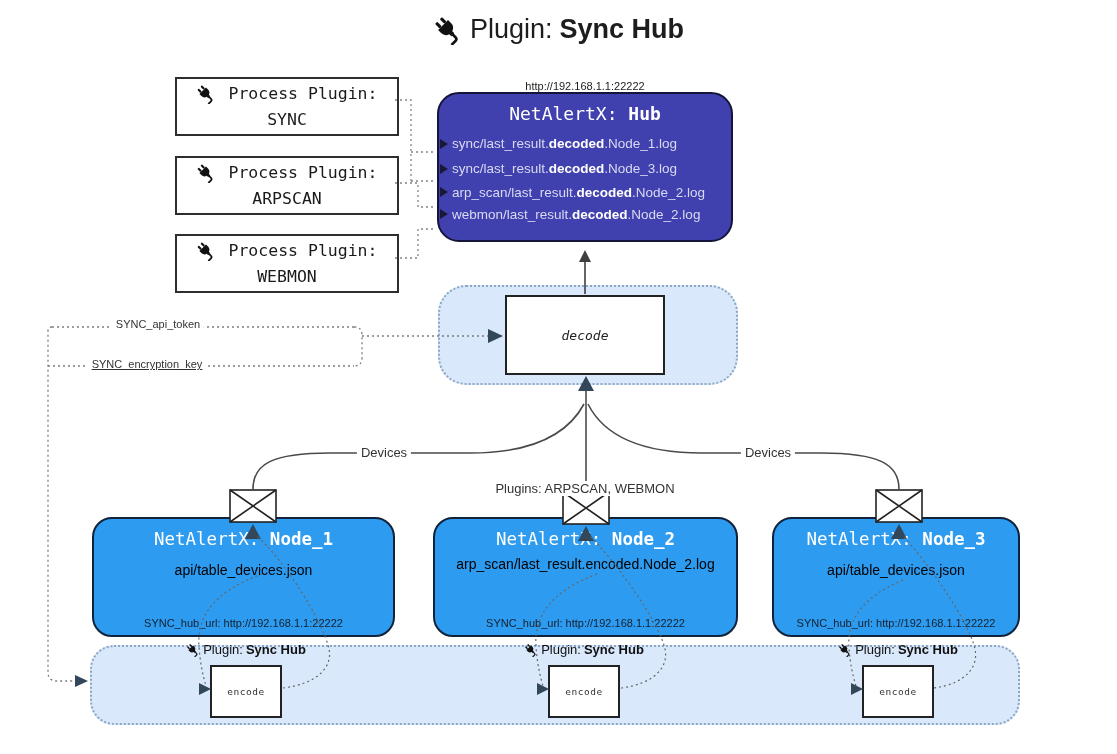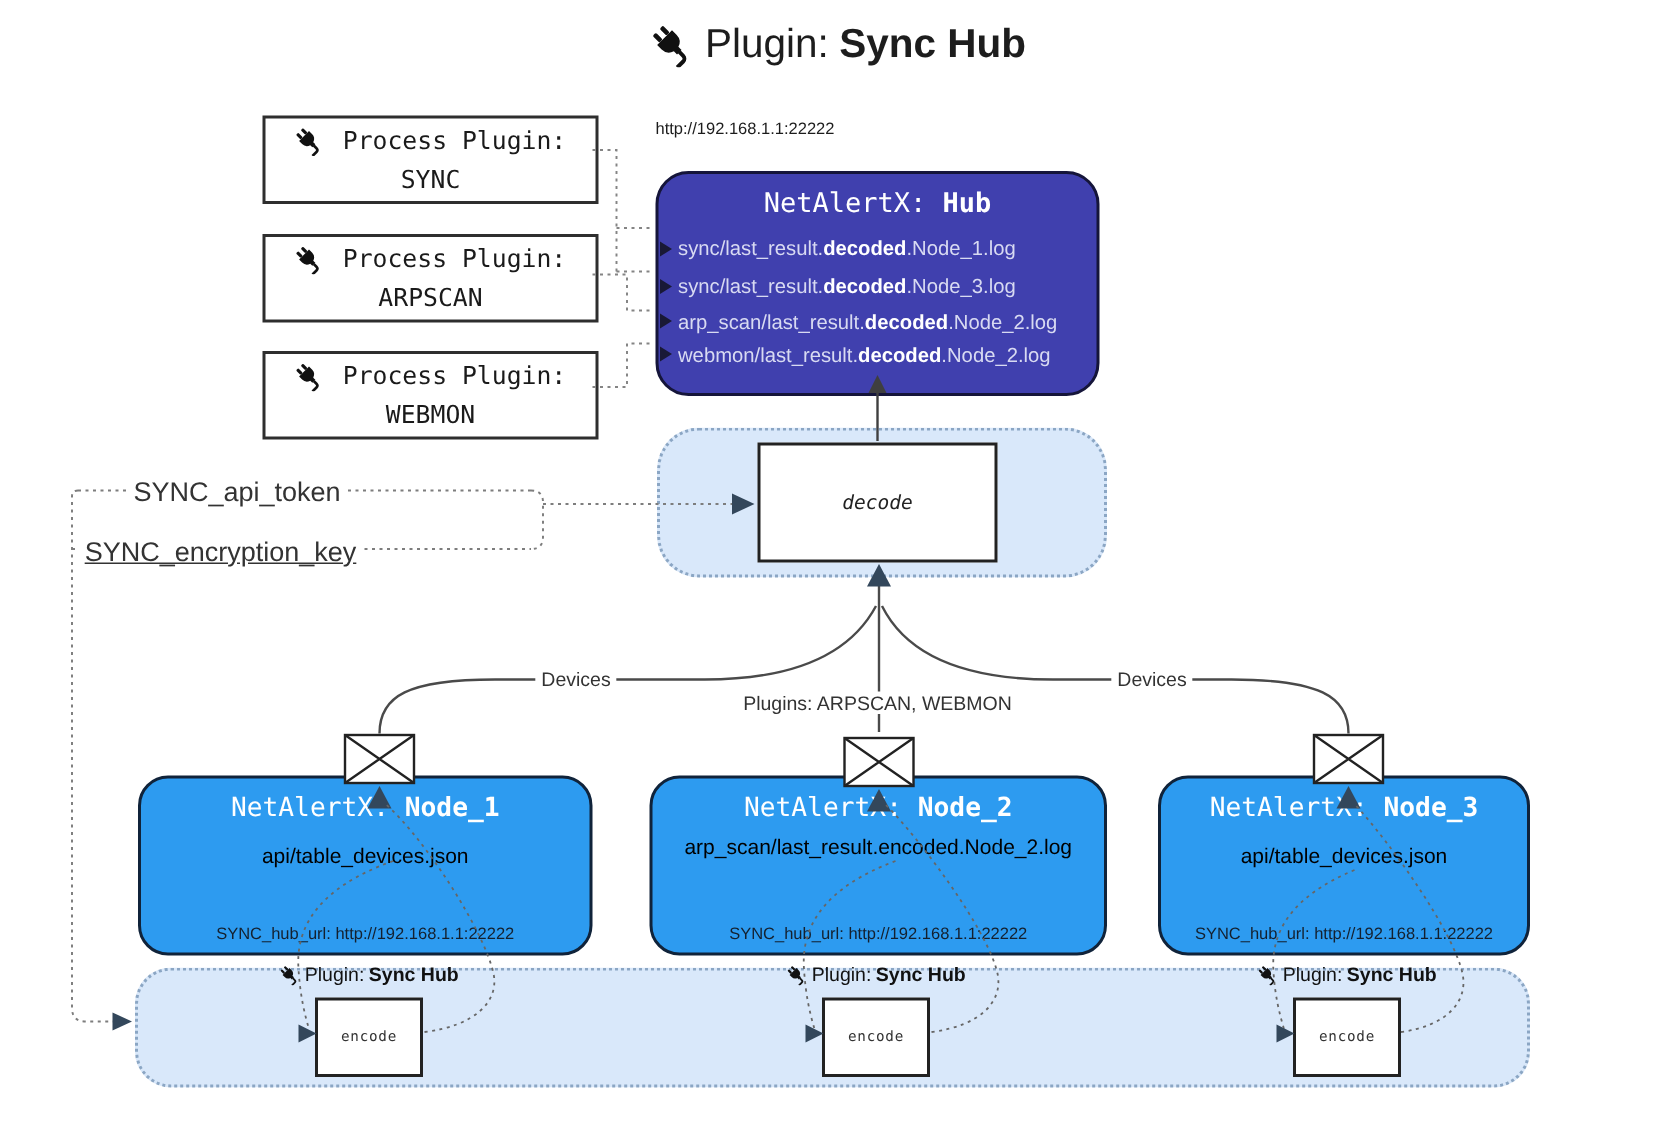--- a/index.html
+++ b/index.html
@@ -15,31 +15,31 @@
   .title{left:0;top:14px;width:100%;display:flex;justify-content:center;align-items:center;gap:7px;
          font-size:27px;color:#1d1d1d;}
   .title .bold{font-weight:700;}
   .plug{fill:#111;}
   
   .proc-box{left:175px;width:220px;height:55px;border:2px solid #2e2e2e;background:#fff;
             display:flex;flex-direction:column;justify-content:center;align-items:center;
             font-size:16.5px;color:#1a1a1a;line-height:1.55;}
   .proc-box .row1{display:flex;align-items:center;gap:12px;}
   
-  .hub{left:437px;top:114px;width:296px;height:150px;background:#4040ae;border:2px solid #15153a;
+  .hub{left:437px;top:92px;width:296px;height:150px;background:#4040ae;border:2px solid #15153a;
        border-radius:22px;box-sizing:border-box;padding-top:9px;}
   .hub-title{text-align:center;font-size:18px;color:#fff;}
   .hub-title .bold{font-weight:700;}
   .hub-rows{margin-top:7px;}
   .hub-row{display:flex;align-items:center;height:25px;padding-left:1px;font-size:13.5px;color:#d8daf2;}
   .hub-row.tight{height:22px;}
   .tri{width:0;height:0;border-left:8px solid #191936;border-top:5.5px solid transparent;
        border-bottom:5.5px solid transparent;margin-right:4px;flex:none;}
   .hub-row b{color:#ffffff;font-weight:700;}
-  .hub-url{left:437px;top:80px;width:296px;text-align:left;font-size:11px;color:#1c1c1c;}
+  .hub-url{left:437px;top:80px;width:296px;text-align:center;font-size:11px;color:#1c1c1c;}
   
   .panel{background:#d9e8fa;border:2px dotted #8ba6c4;border-radius:24px;box-sizing:border-box;}
   .decode-panel{left:438px;top:285px;width:300px;height:100px;border-radius:28px;}
   .white-box{background:#fff;border:2px solid #222;box-sizing:border-box;
              display:flex;align-items:center;justify-content:center;color:#222;}
   .decode-box{left:505px;top:295px;width:160px;height:80px;font-size:13px;font-style:italic;}
   
   .node{top:517px;height:120px;background:#2d9bf0;border:2px solid #10233a;border-radius:20px;
         box-sizing:border-box;padding-top:10px;}
   .node-title{text-align:center;font-size:17.5px;color:#fff;white-space:nowrap;}
@@ -52,21 +52,21 @@
   .encode-panel{left:90px;top:645px;width:930px;height:80px;}
   .encode-box{top:665px;width:72px;height:53px;font-size:9.5px;letter-spacing:.5px;color:#333;
               font-family:"DejaVu Sans Mono","Liberation Mono",monospace;}
   .plugin-label{top:642px;width:170px;display:flex;justify-content:center;align-items:center;gap:3px;
                 font-size:13px;color:#111;white-space:nowrap;}
   .plugin-label .bold{font-weight:700;}
   
   .edge-label{position:absolute;transform:translateX(-50%);background:#fff;padding:0 4px;
               font-size:13px;color:#333;white-space:nowrap;}
   .secret-label{position:absolute;transform:translateX(-50%);background:#fff;padding:0 4px;
-                font-size:18px;color:#333;white-space:nowrap;}
+                font-size:11px;color:#333;white-space:nowrap;}
   .hidden-defs{position:absolute;width:0;height:0;overflow:hidden;}
 </style>
 </head>
 <body>
 
 <svg class="hidden-defs" aria-hidden="true">
   <defs>
     <symbol id="plug" viewBox="0 0 24 24">
       <g transform="rotate(-45 12 12)">
         <rect x="8.1" y="1.2" width="2.5" height="5.2" rx="0.9"></rect>
@@ -263,17 +263,17 @@
       <polygon points="211,689 199,683 199,695"></polygon>
       <polygon points="549,689 537,683 537,695"></polygon>
       <polygon points="863,689 851,683 851,695"></polygon>
     </g>
   </svg>
 
   <div class="layer-labels">
     <div class="secret-label" style="left:158px;top:318px;">SYNC_api_token</div>
     <div class="secret-label" style="left:147px;top:358px;text-decoration:underline;">SYNC_encryption_key</div>
     <div class="edge-label" style="left:384px;top:445px;">Devices</div>
-    <div class="edge-label" style="left:585px;top:461px;">Plugins: ARPSCAN, WEBMON</div>
+    <div class="edge-label" style="left:585px;top:481px;">Plugins: ARPSCAN, WEBMON</div>
     <div class="edge-label" style="left:768px;top:445px;">Devices</div>
   </div>
 
 </div>
 
 </body></html>

